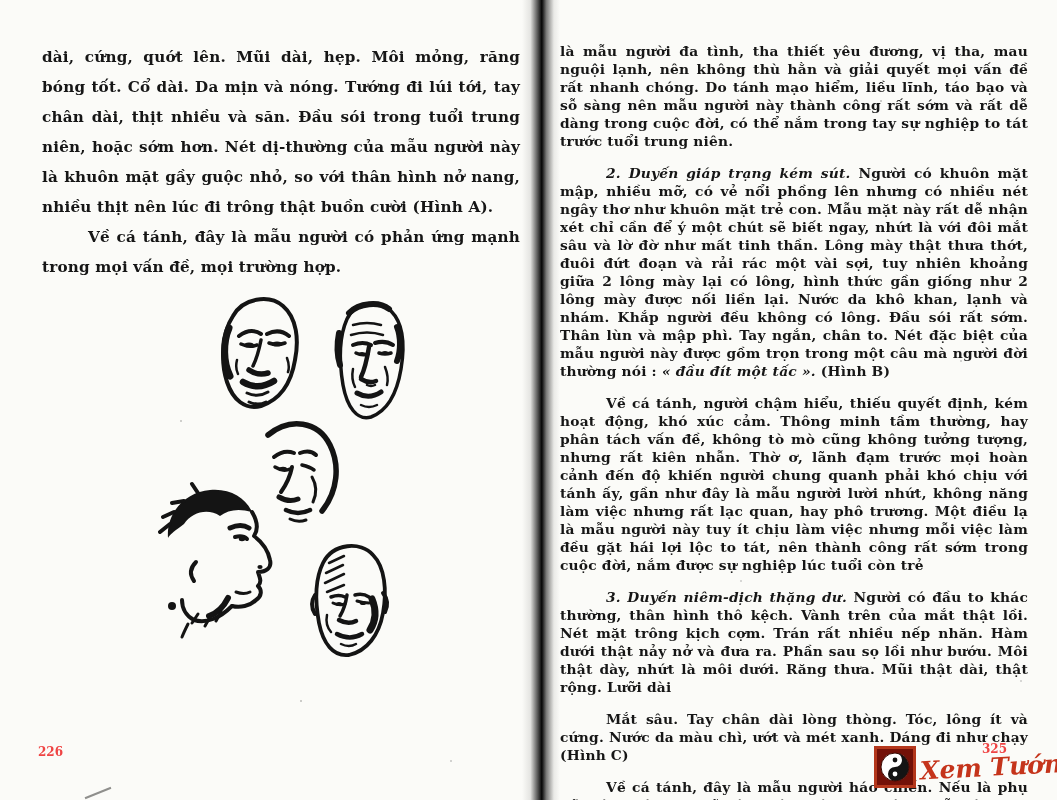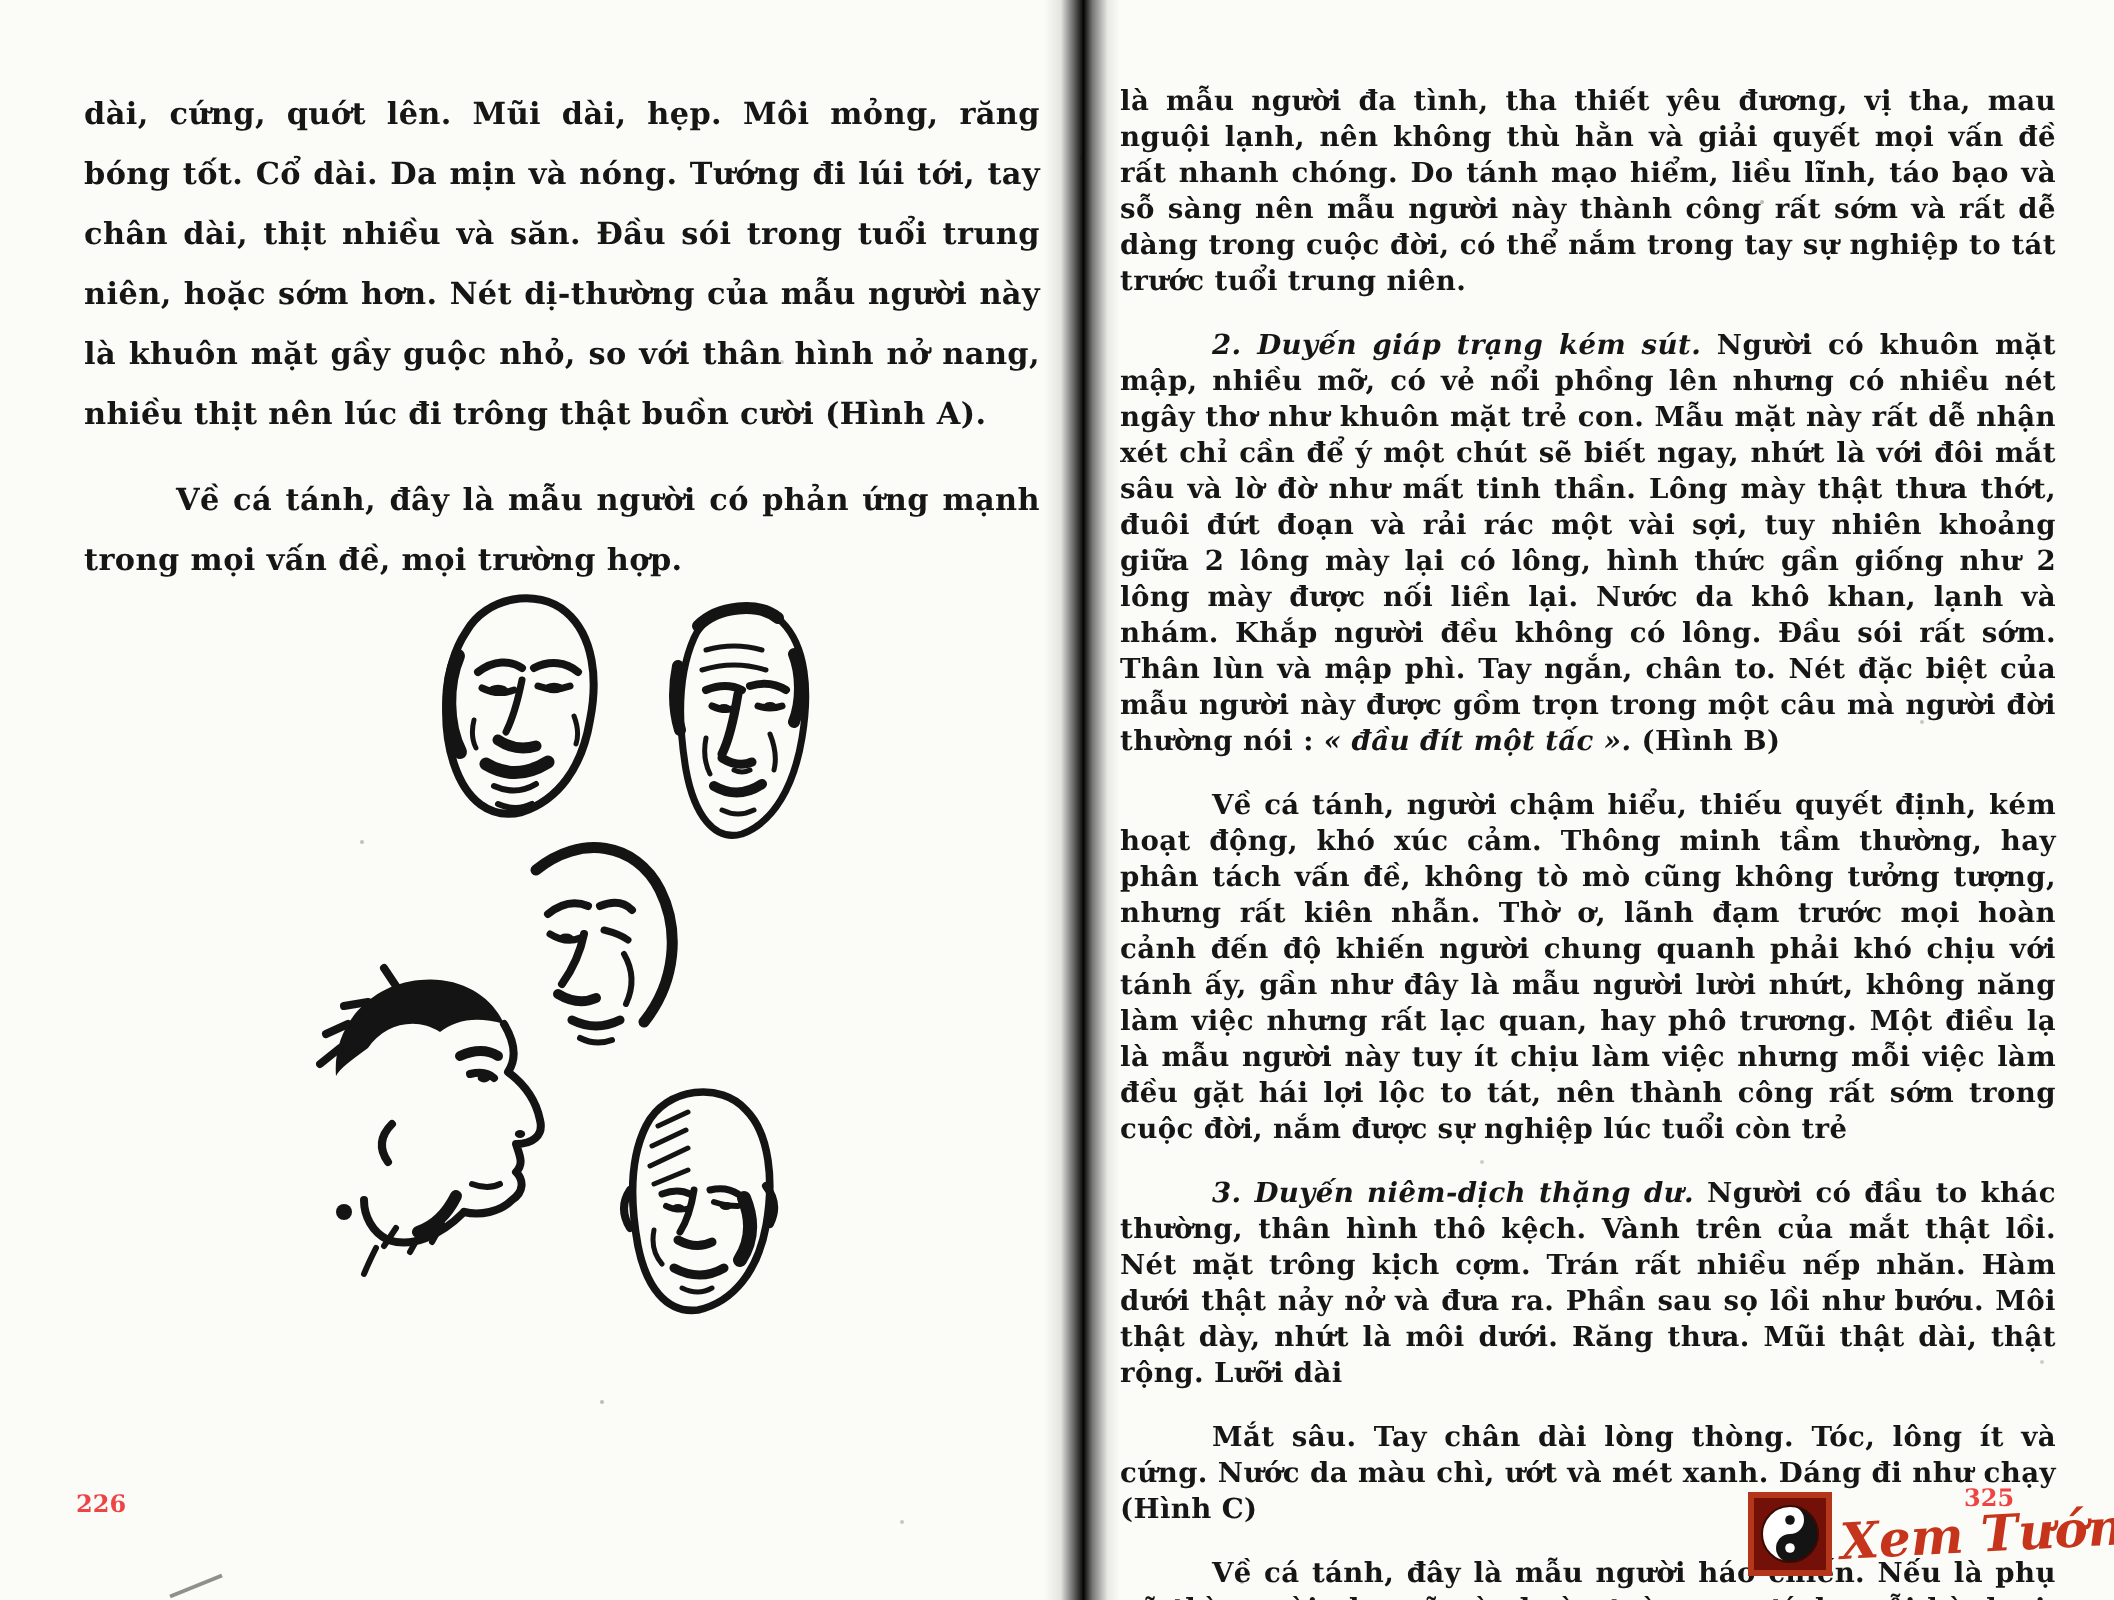--- a/index.html
+++ b/index.html
@@ -9,21 +9,21 @@
     font-family:"DejaVu Serif","Liberation Serif",serif;
     color:#161616;
   }
   .page{position:absolute;top:42px;}
   .page-left{left:42px;width:478px;}
   .page-right{left:560px;width:468px;}
   p{margin:0;text-align:justify;font-weight:700;letter-spacing:.2px;}
   .pl{font-size:15.2px;line-height:30px;}
   .pr{font-size:13.8px;line-height:18px;}
   .indent{text-indent:46px;}
-  .mt-l{margin-top:13px;}
+  .mt-l{}
   .mt-r{margin-top:14px;}
   .lead{font-style:italic;}
   i{}
   .figure-spacer{position:relative;height:366px;}
   .face{position:absolute;}
   .face svg{display:block;width:100%;height:100%;}
   .spine{
     position:absolute;left:522px;top:0;width:38px;height:800px;
     background:linear-gradient(to right,
       rgba(0,0,0,0) 0%, rgba(25,25,25,0.10) 22%,

